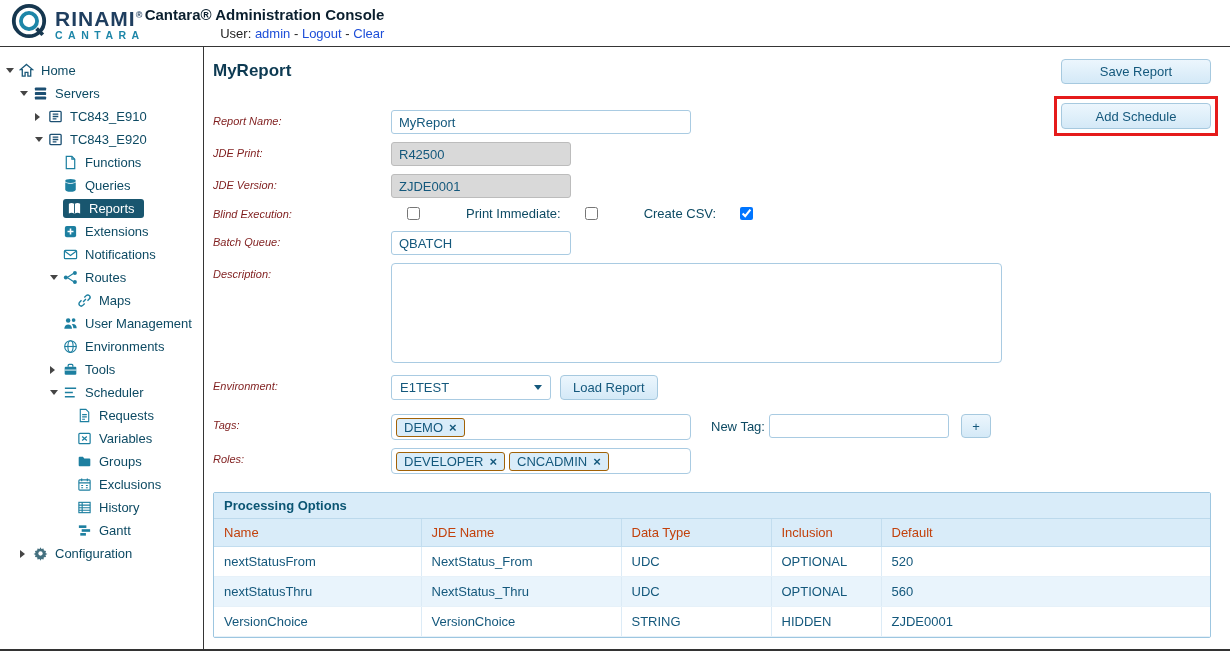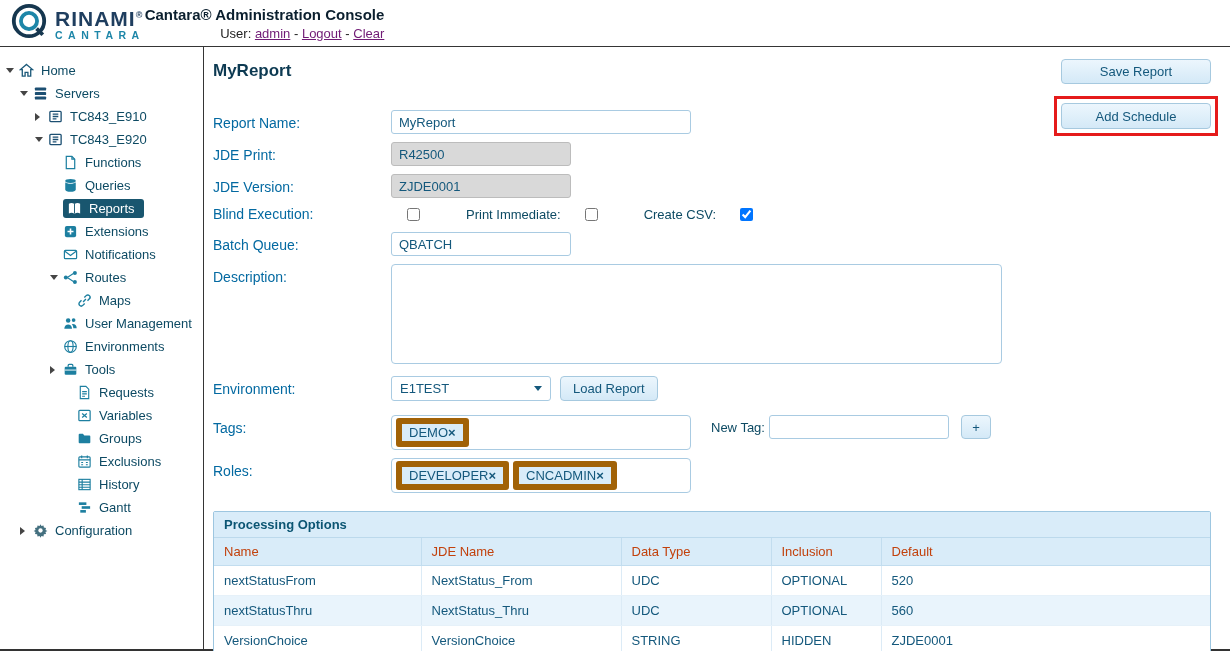--- a/index.html
+++ b/index.html
@@ -9,21 +9,21 @@
 
   
   .header { flex:0 0 47px; display:flex; align-items:center; padding:0 14px 0 10px; border-bottom:1px solid #353535; background:#fff; }
   .logo { display:flex; align-items:center; gap:7px; }
   .brand-top { font-size:21px; font-weight:bold; color:#1f3e5f; letter-spacing:1px; line-height:20px; }
   .brand-top sup { font-size:9px; color:#1f3e5f; }
   .brand-bottom { font-size:10.5px; font-weight:bold; color:#1d86a8; letter-spacing:5.5px; margin-top:0px; }
   .header-right { text-align:right; }
   .console-title { font-size:15px; font-weight:bold; color:#0b1f2e; }
   .user-line { font-size:13px; color:#222; margin-top:3px; }
-  .user-line a { color:#701a75; text-decoration:underline; cursor:pointer; }
+  .user-line a { color:#1d4ed8; cursor:pointer; }
 
   
   .bodyrow { flex:1; display:flex; min-height:0; }
   .sidebar { flex:0 0 204px; width:204px; border-right:1px solid #353535; padding-top:12px; overflow:hidden; }
   .tree-item { display:flex; align-items:center; height:23px; font-size:13px; cursor:pointer; white-space:nowrap; }
   .d0{padding-left:6px} .d1{padding-left:20px} .d2{padding-left:35px} .d3{padding-left:50px} .d4{padding-left:64px}
   .arrow { flex:0 0 13px; width:13px; display:flex; align-items:center; }
   .arrow.right::before { content:""; border-top:4px solid transparent; border-bottom:4px solid transparent; border-left:5px solid #454545; }
   .arrow.down::before  { content:""; border-left:4px solid transparent; border-right:4px solid transparent; border-top:5px solid #454545; }
   .icon { flex:0 0 17px; width:17px; display:flex; align-items:center; margin-right:5px; color:#1d7fa0; }
@@ -36,37 +36,37 @@
   
   .main { flex:1; position:relative; padding:12px 20px 0 9px; background:#fff; }
   .title-row { display:flex; justify-content:space-between; align-items:flex-start; margin-bottom:26px; }
   h1 { font-size:17px; color:#0d3a52; font-weight:bold; padding-top:2px; }
   .btn { font-family:inherit; background:linear-gradient(#ecf6fd,#d4e9f7); border:1px solid #a6c9df; border-radius:4px; color:#14587c; font-size:13px; cursor:pointer; }
   .save-btn { width:150px; height:25px; }
   .red-box { position:absolute; top:49px; right:13px; border:3px solid #e51b1b; padding:4px; background:#fff; }
   .add-btn { width:150px; height:26px; }
 
   .form-row { display:flex; align-items:flex-start; margin-bottom:8px; }
-  .flabel { flex:0 0 178px; font-size:14px; color:#0369a1; padding-top:5px; }
+  .flabel { flex:0 0 178px; font-size:11px; color:#7f1d1d; padding-top:5px;font-style:italic; }
   .txt { height:24px; border:1px solid #a9cbe2; border-radius:3px; font-family:inherit; font-size:13px; color:#14587c; padding:0 7px; background:#fff; }
   .w300{width:300px} .w180{width:180px}
   .txt.dis { background:#d9d9d9; border-color:#bcbcbc; }
   .checkrow { display:flex; align-items:center; margin-bottom:10px; margin-top:4px;gap:16px; }
   .checkrow .flabel { padding-top:0; }
   .inline-label { font-size:13px; color:#0d4a63; }
   input[type=checkbox] { width:13px; height:13px; cursor:pointer; }
   .cb1 { margin-right:0; }
   .gap30 { margin-left:30px; }
   .gap8 { margin-left:8px; }
   textarea.desc { width:611px; height:100px; border:1px solid #a9cbe2; border-radius:4px; resize:none; font-family:inherit; font-size:13px; color:#14587c; padding:6px; }
   .select { width:160px; height:25px; border:1px solid #a9cbe2; border-radius:3px; display:flex; align-items:center; font-size:13px; color:#14587c; padding-left:8px; cursor:pointer; background:#fff; }
   .caret { margin-left:auto; margin-right:8px; border-left:4px solid transparent; border-right:4px solid transparent; border-top:5px solid #14587c; }
   .load-btn { margin-left:9px; height:25px; padding:0 12px; }
   .chipbox { width:300px; min-height:26px; border:1px solid #a9cbe2; border-radius:4px; padding:2px 4px; display:flex; align-items:center; gap:4px; background:#fff; }
-  .chip { display:inline-flex; align-items:center; background:#d9ecf9; border:6px solid #a16207; border-radius:3px; padding:1px 7px; font-size:13px; color:#14587c; gap:0; }
+  .chip { display:inline-flex; align-items:center; background:#d9ecf9; border:1px solid #a16207; border-radius:3px; padding:1px 7px; font-size:13px; color:#14587c; gap:6px; }
   .chip-x { cursor:pointer; color:#14587c; font-weight:bold; }
   .newtag-label { margin-left:20px; flex:0 0 58px; font-size:13px; color:#0d4a63; padding-top:5px; }
   .plus-btn { margin-left:12px; width:30px; height:24px; }
 
   
   .po { margin-top:18px; border:1px solid #9dc6e0; border-radius:2px; width:998px; background:#fff; }
   .po-title { background:#d9ecf9; padding:5px 10px; font-weight:bold; font-size:13px; color:#0b5573; border-bottom:1px solid #bcd9ec; }
   .po table { width:100%; border-collapse:collapse; font-size:13px; color:#14587c; }
   .po th { background:#d9ecf9; text-align:left; font-weight:normal; padding:6px 10px; border-right:1px solid #c2ddef; border-bottom:1px solid #c2ddef; color:#c2410c; }
   .po td { padding:7px 10px; border-right:1px solid #dcebf6; border-bottom:1px solid #e6f1f9; background:#fff; }
@@ -287,20 +287,31 @@
         <span class="icon">
             <svg width="15" height="15" viewBox="0 0 16 16">
               <path d="M5.5 5 V3.6 a1 1 0 0 1 1-1 h3 a1 1 0 0 1 1 1 V5" fill="none" stroke="#1d7fa0" stroke-width="1.3"></path>
               <rect x="1.8" y="5" width="12.4" height="8.6" rx="1.2" fill="#1d7fa0"></rect>
               <path d="M1.8 8.6 h12.4" stroke="#fff" stroke-width="1"></path>
             </svg>
           </span>
         <span class="tlabel">Tools</span>
       </div>
 
+      <div class="tree-item d3">
+        <span class="arrow down"></span>
+        <span class="icon">
+            <svg width="15" height="15" viewBox="0 0 16 16">
+              <g stroke="#1d7fa0" stroke-width="1.7" fill="none">
+                <path d="M2 3.5 h12 M2 8 h8.5 M2 12.5 h10.5"></path>
+              </g>
+            </svg>
+          </span>
+        <span class="tlabel">Scheduler</span>
+      </div>
 
       <div class="tree-item d4">
         <span class="arrow"></span>
         <span class="icon">
             <svg width="15" height="15" viewBox="0 0 16 16">
               <g fill="none" stroke="#1d7fa0" stroke-width="1.2">
                 <path d="M3.5 1.5 h6 l3 3 v10 h-9 z"></path>
                 <path d="M5.5 7 h5 M5.5 9.5 h5 M5.5 12 h3"></path>
               </g>
             </svg>

